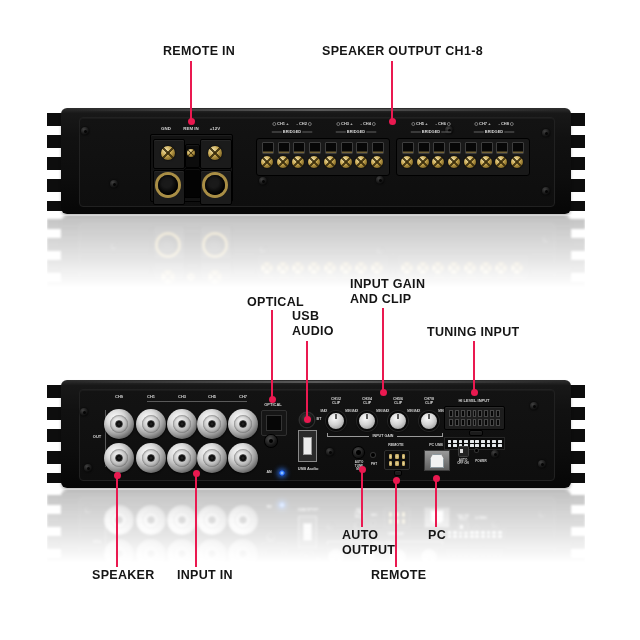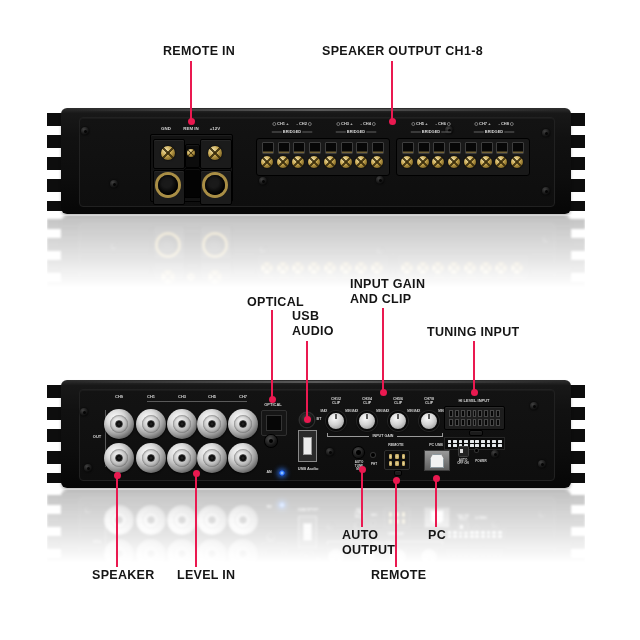--- a/index.html
+++ b/index.html
@@ -296,21 +296,21 @@
   <div class="co-dot" style="left:433px;top:475px;"></div>
 
   <div class="co-label" style="left:371px;top:568px;">REMOTE</div>
   <div class="co-line" style="left:395px;top:483px;height:84px;"></div>
   <div class="co-dot" style="left:393px;top:477px;"></div>
 
   <div class="co-label" style="left:92px;top:568px;">SPEAKER</div>
   <div class="co-line" style="left:116px;top:478px;height:89px;"></div>
   <div class="co-dot" style="left:114px;top:472px;"></div>
 
-  <div class="co-label" style="left:177px;top:568px;">LEVEL IN</div>
+  <div class="co-label" style="left:177px;top:568px;">INPUT IN</div>
   <div class="co-line" style="left:195px;top:476px;height:91px;"></div>
   <div class="co-dot" style="left:193px;top:470px;"></div>
 
   <div class="amp" id="amp-bottom" style="top:380px;height:108px;">
     <div class="fins l"></div>
     <div class="fins r"></div>
     <div class="body"></div>
     <div class="plate" style="height:90px;"></div>
 
     <div class="screw" style="left:33px;top:28px;"></div>

